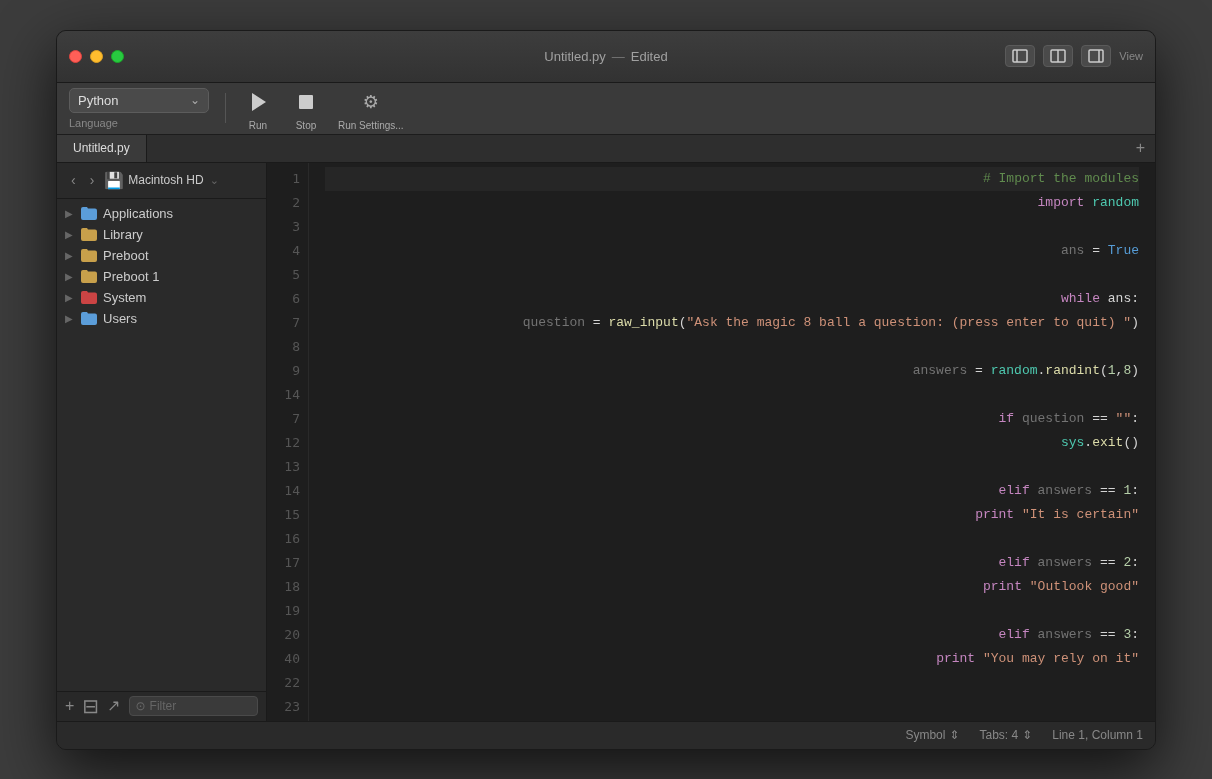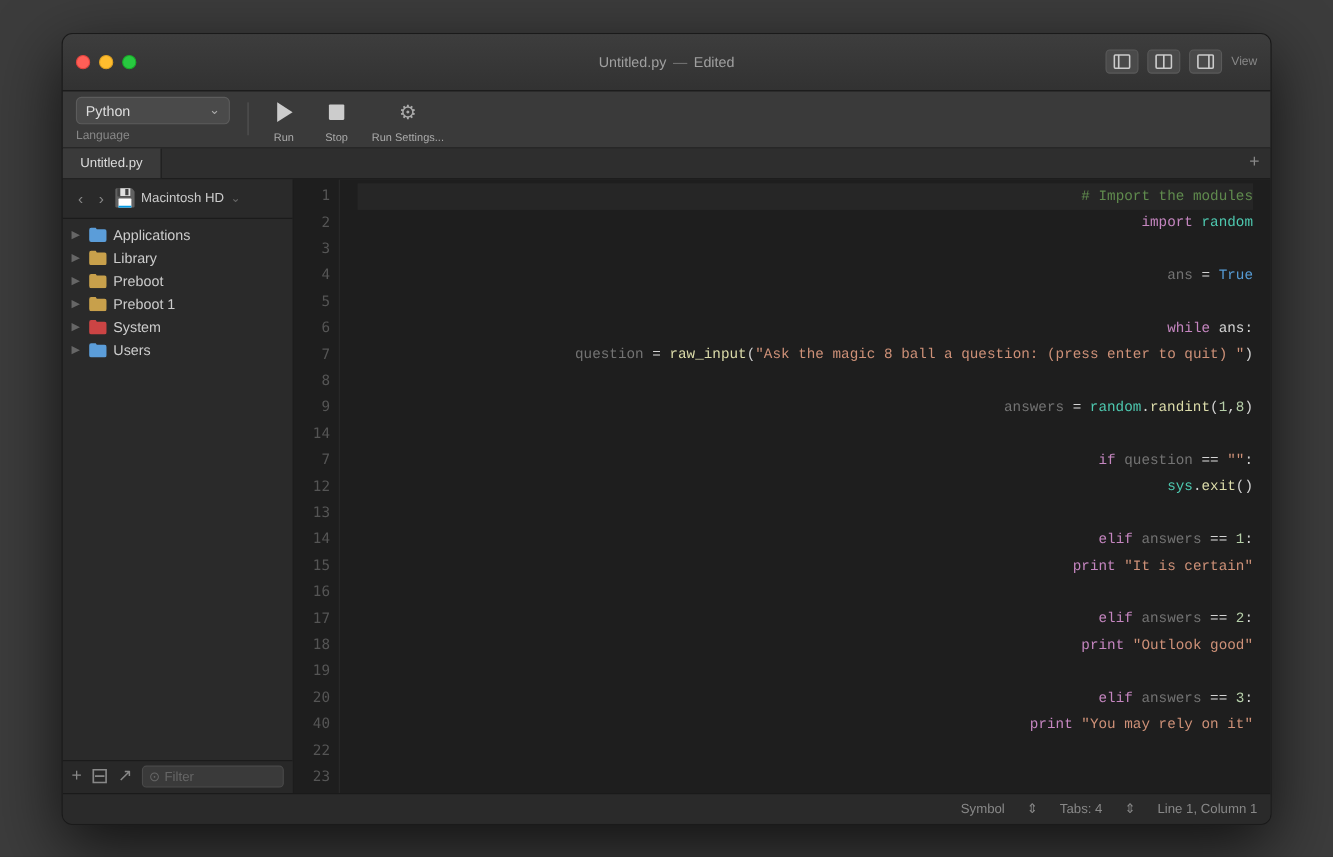--- a/index.html
+++ b/index.html
@@ -354,21 +354,21 @@
       justify-content: flex-end;
       gap: 20px;
       flex-shrink: 0;
       font-size: 12px;
       color: #888;
     }
 
     .status-item {
       display: flex;
       align-items: center;
-      gap: 20px;
+      gap: 4px;
       text-align: center;
     }
 
     
     .run-settings-btn {
       display: flex;
       flex-direction: column;
       align-items: center;
       cursor: pointer;
     }

